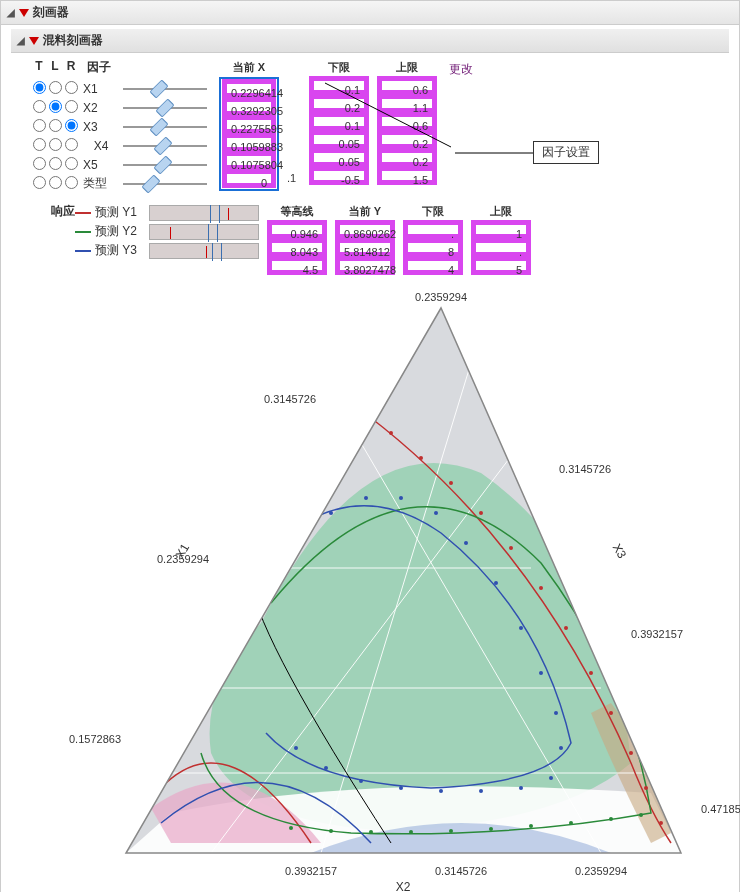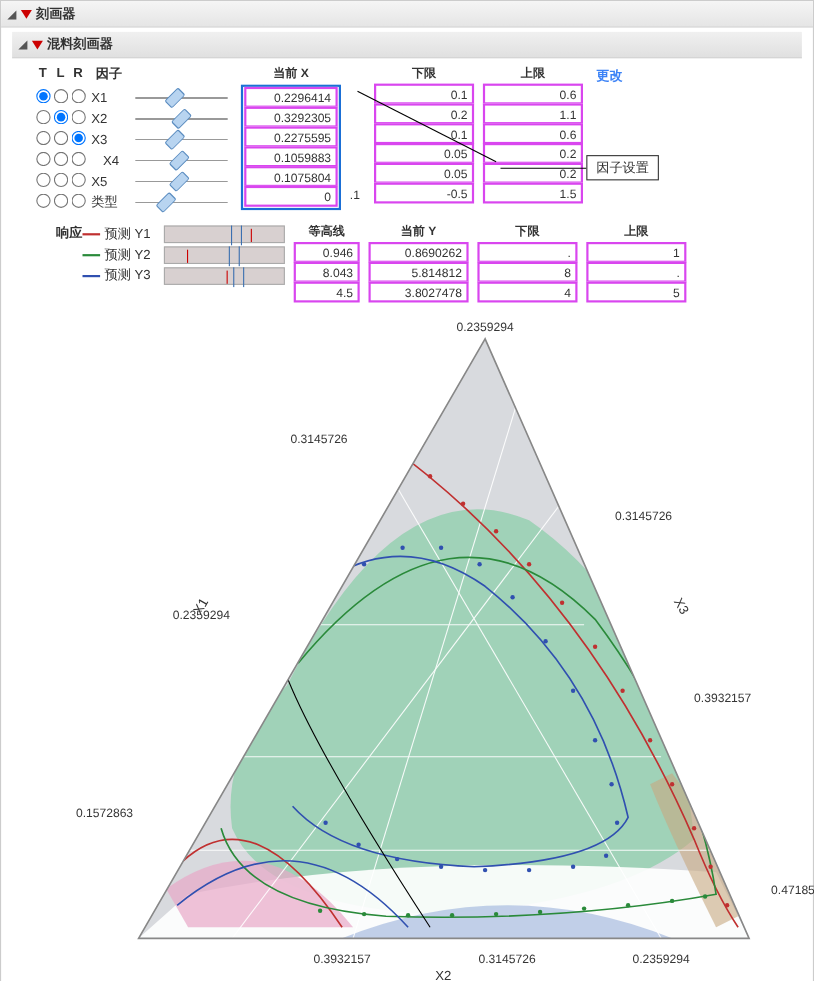--- a/index.html
+++ b/index.html
@@ -53,33 +53,33 @@
     margin: 0 4px;
   }
   .slider .thumb {
     position: absolute; top: -1px;
     width: 12px; height: 16px;
     background: #b8d4f0;
     border: 1px solid #5a8cc0;
     transform: rotate(45deg) scale(0.8,1.1);
     border-radius: 2px;
   }
-  .num-col { width: 91px; }
+  .num-col { width: 60px; }
   .num-col .cell, .num-col .hdr {
     height: 19px; line-height: 19px;
-    border: 2px solid #d946ef;
+    border: 5px solid #d946ef;
     text-align: right;
     padding: 0 4px;
     font-size: 11px;
     margin-top: -1px;
     background: #fff;
   }
   .num-col .hdr { border: none; font-weight: bold; text-align: center; background: transparent;}
   .curx-border { border: 2px solid #1a6fd6; padding: 1px; }
-  .link { color: #3b82f6; cursor: pointer; padding: 2px 4px; font-weight: bold; }
+  .link { color: #701a75; cursor: pointer; padding: 2px 4px; }
   .callout {
     position: absolute;
     border: 1px solid #333;
     padding: 2px 8px;
     background: #fff;
     font-size: 12px;
     right: 130px;
     top: 88px;
   }
   .callout-line {

